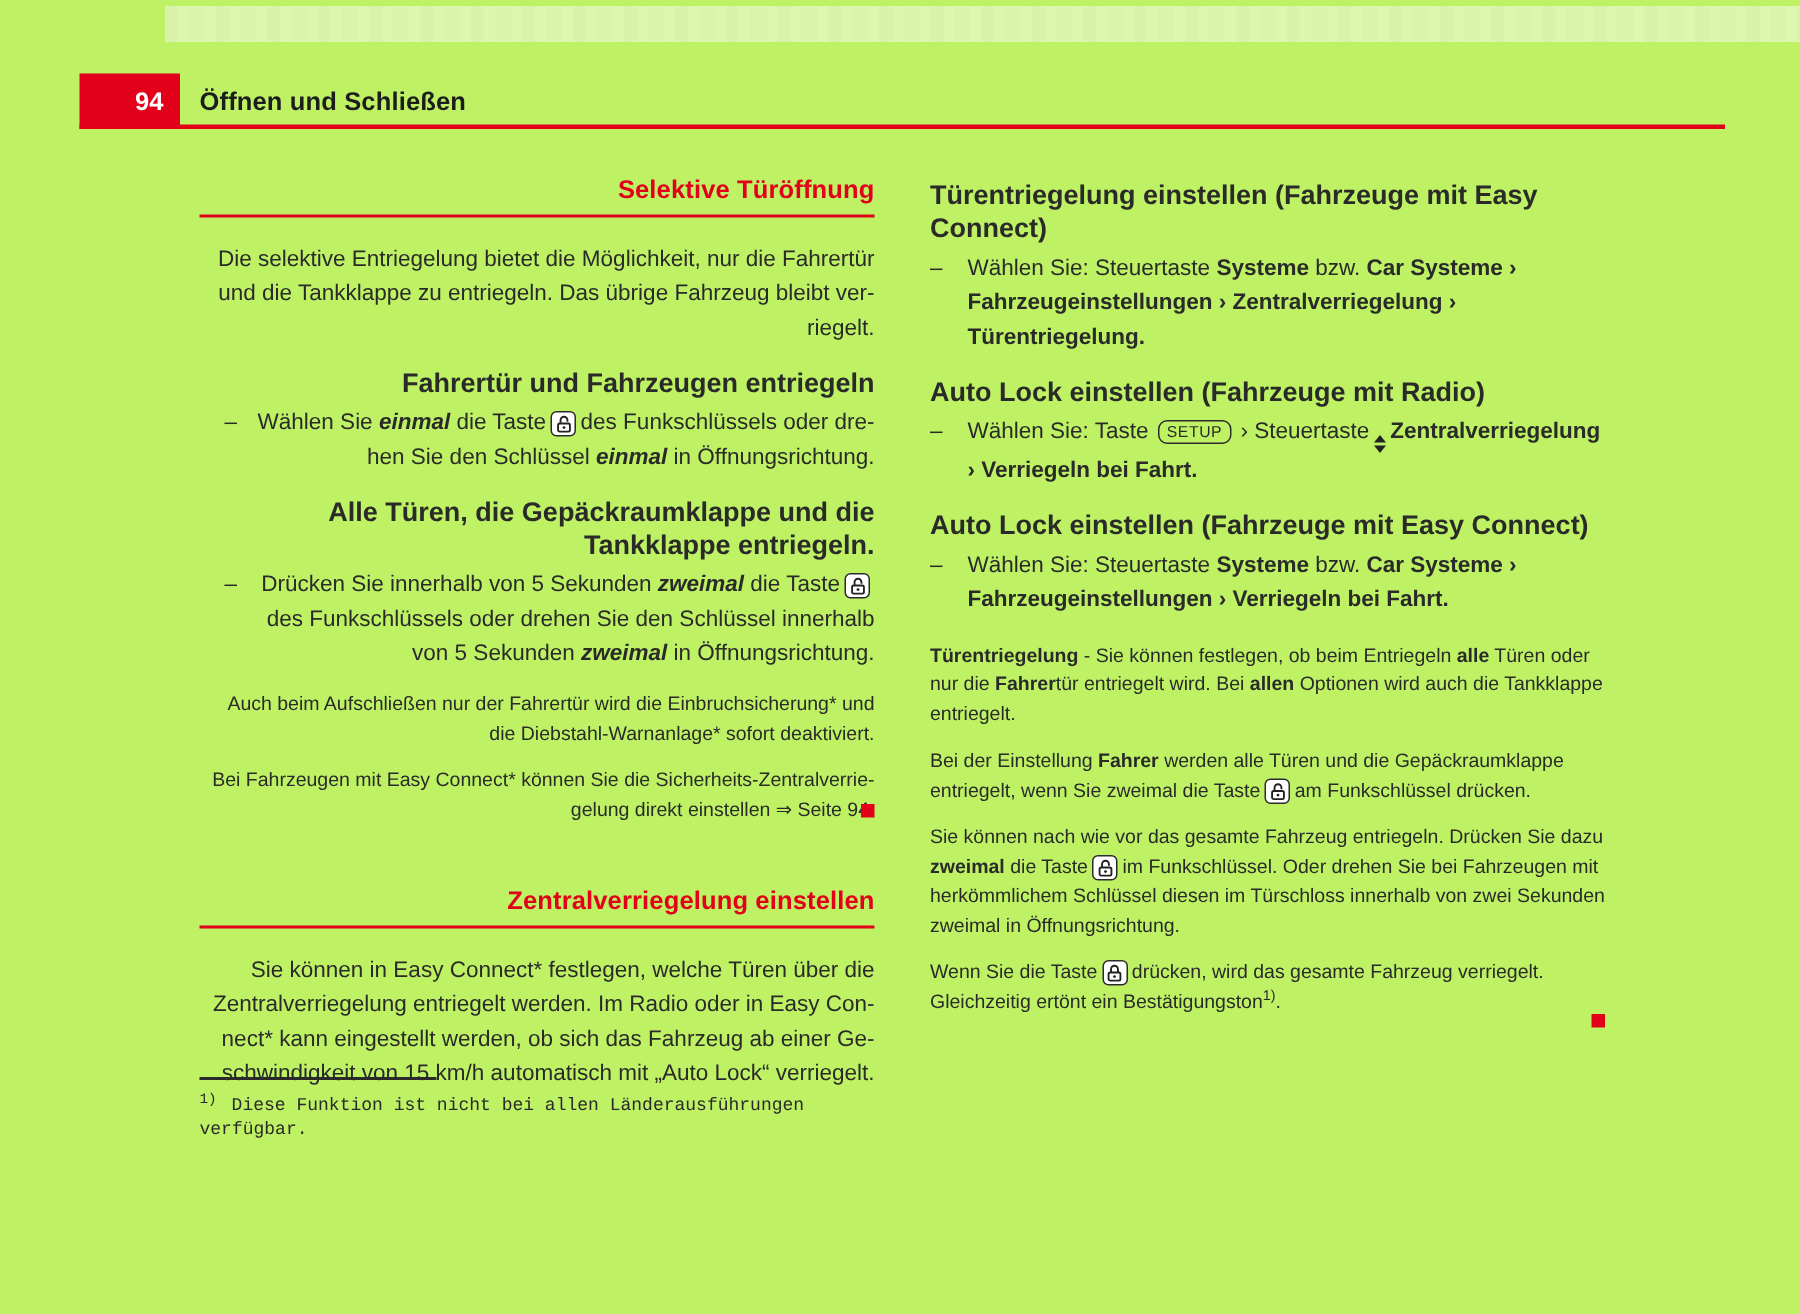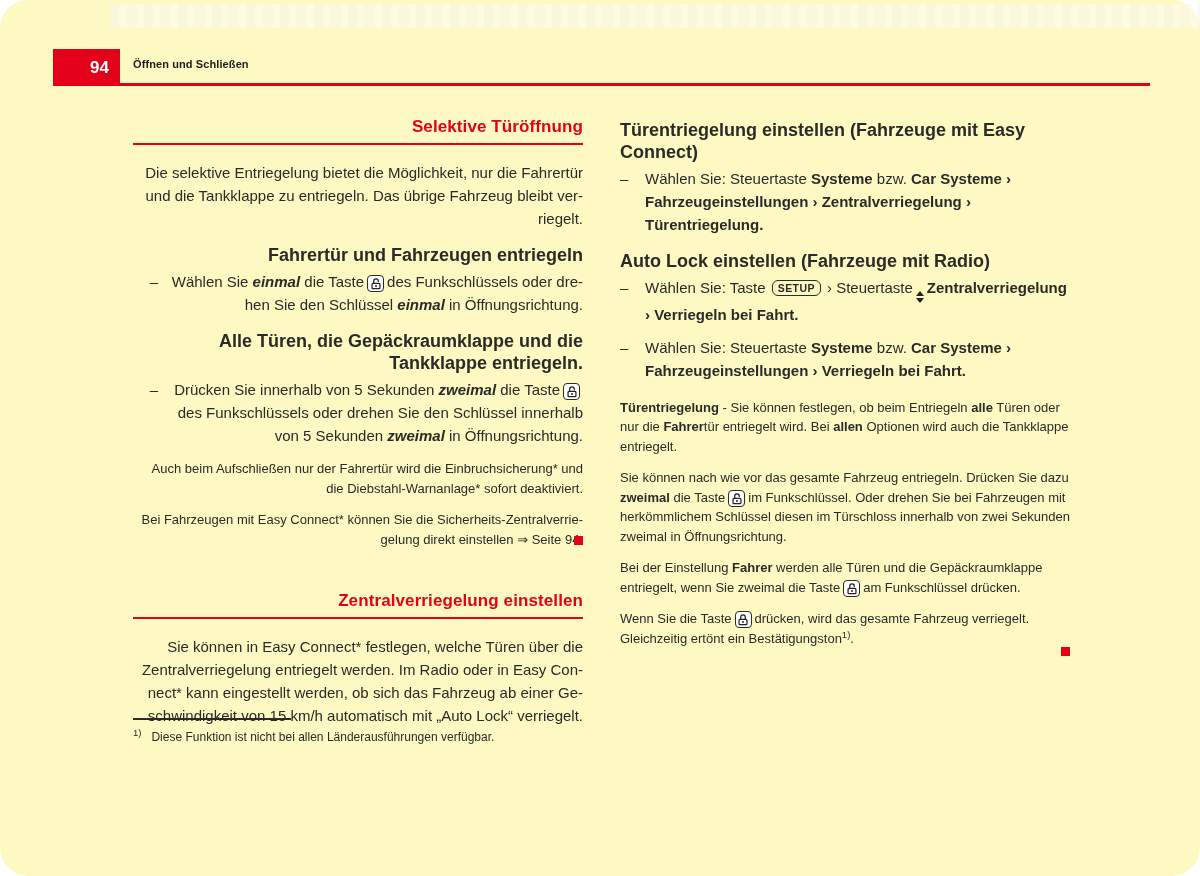--- a/index.html
+++ b/index.html
@@ -1,34 +1,34 @@
 <!DOCTYPE html>
 <html lang="de" style="--red: #e2001a;"><head>
 <meta charset="utf-8">
 <style>
   html,body{margin:0;padding:0;}
   body{
     width:1200px;height:876px;position:relative;background:#ffffff;
     font-family:"Liberation Sans",sans-serif;color:#2a2a29;
     -webkit-font-smoothing:antialiased;overflow:hidden;
   }
-  .page{position:absolute;inset:0;background:#fef9c3;border-radius:28px;}
+  .page{position:absolute;inset:0;background:#bef264;}
   
   .watermark{
     position:absolute;left:110px;top:4px;right:0;height:24px;opacity:.5;
     background:repeating-linear-gradient(90deg,#f3f3f4 0 9px,#fbfbfc 9px 16px,#f6f6f7 16px 27px,#fcfcfd 27px 34px);
   }
   
   .header{position:absolute;left:53px;top:49px;right:50px;height:40px;}
   .pagenum{
     position:absolute;left:0;top:0;width:67px;height:37px;background:var(--red);
     color:#fff;font-weight:bold;font-size:17px;display:flex;align-items:center;
     justify-content:flex-end;padding-right:11px;box-sizing:border-box;
   }
-  .htitle{position:absolute;left:80px;top:9px;font-weight:bold;font-size:11px;color:#1d1d1b;letter-spacing:.1px;}
+  .htitle{position:absolute;left:80px;top:9px;font-weight:bold;font-size:17px;color:#1d1d1b;letter-spacing:.1px;}
   .hrule{position:absolute;left:0;top:34px;height:3px;width:1097px;background:var(--red);}
   
   .cols{position:absolute;left:133px;top:117px;width:937px;display:flex;gap:37px;}
   .col{box-sizing:border-box;hyphens:manual;}
   .col-left{width:450px;text-align:right;}
   .col-right{width:450px;}
   .rheading{
     font-size:17px;font-weight:bold;color:var(--red);margin:0 0 16px 0;
     padding-bottom:6px;border-bottom:2.5px solid var(--red);letter-spacing:.1px;
   }
@@ -44,32 +44,32 @@
   .i{font-style:italic;font-weight:bold;}
   sup{font-size:9.5px;line-height:0;}
   
   .keybtn{
     display:inline-flex;align-items:center;justify-content:center;
     border:1.3px solid #2b2b2b;border-radius:4px;padding:0 1.5px;height:15px;
     vertical-align:-3px;margin:0 3px;background:#fff;
   }
   .keycap{
     display:inline-block;border:1.3px solid #2b2b2b;border-radius:6px;
-    font-size:10.5px;font-weight:700;letter-spacing:.4px;padding:1px 5px 1px 5px;
+    font-size:10.5px;font-weight:400;letter-spacing:.4px;padding:1px 5px 1px 5px;
     vertical-align:1px;margin:0 2px;line-height:12px;
   }
   .rocker{display:inline-flex;flex-direction:column;align-items:center;gap:1.5px;vertical-align:-3px;margin:0 3px;}
   .rocker i{display:block;width:0;height:0;border-left:4.5px solid transparent;border-right:4.5px solid transparent;}
   .rocker .tri-up{border-bottom:5.5px solid #222;}
   .rocker .tri-down{border-top:5.5px solid #222;}
   .endmark{position:absolute;right:0;bottom:4px;width:9px;height:9px;background:var(--red);}
   
   .footnote{position:absolute;left:133px;top:718px;width:480px;}
   .fnrule{width:158px;height:2px;background:#2a2a29;margin-bottom:9px;}
-  .fntext{font-size:12px;line-height:16px;color:#2a2a29;}
+  .fntext{font-size:12px;line-height:16px;color:#2a2a29;font-family:Liberation Mono, monospace;}
   .fntext sup{margin-right:10px;}
 </style>
 </head>
 <body>
 
 <div class="page">
   <div class="watermark"></div>
 
   <div class="header">
     <div class="pagenum">
@@ -125,40 +125,41 @@
 
       <div class="sub">Auto Lock einstellen (Fahrzeuge mit Radio)</div>
       <div class="bullet">
         <span class="dash">–</span>
         <span class="btext"><span>Wählen Sie: Taste </span><span class="keycap">SETUP</span><span> › Steuertaste</span><span class="rocker">
               <i class="tri-up"></i>
               <i class="tri-down"></i>
             </span><span class="b">Zentralverriegelung › Verriegeln bei Fahrt.</span></span>
       </div>
 
+      <div class="sub">Auto Lock einstellen (Fahrzeuge mit Easy Connect)</div>
       <div class="bullet">
         <span class="dash">–</span>
         <span class="btext"><span>Wählen Sie: Steuertaste </span><span class="b">Systeme</span><span> bzw. </span><span class="b">Car Systeme › Fahrzeu­geinstellungen › Verriegeln bei Fahrt.</span></span>
       </div>
 
       <p class="fine" style="margin-top:16px;"><span class="b">Türentriegelung</span><span> - Sie können festlegen, ob beim Entriegeln </span><span class="b">alle</span><span> Türen oder nur die </span><span class="b">Fahrer</span><span>tür entriegelt wird. Bei </span><span class="b">allen</span><span> Optionen wird auch die Tankklap­pe entriegelt.</span></p>
+      <p class="fine"><span>Bei der Einstellung </span><span class="b">Fahrer</span><span> werden alle Türen und die Gepäckraumklappe entriegelt, wenn Sie zweimal die Taste</span><span class="keybtn">
+            <svg width="12" height="13" viewBox="0 0 12 13.5">
+              <path d="M3.6 6.6 V4.3 a2.4 2.4 0 0 1 4.8 0 V5.3" fill="none" stroke="#222" stroke-width="1.3"></path>
+              <rect x="1.9" y="6.6" width="8.2" height="5.6" rx="1.1" fill="none" stroke="#222" stroke-width="1.3"></rect>
+              <circle cx="6" cy="9.4" r="1" fill="#222"></circle>
+            </svg>
+          </span><span>am Funkschlüssel drücken.</span></p>
       <p class="fine"><span>Sie können nach wie vor das gesamte Fahrzeug entriegeln. Drücken Sie da­zu </span><span class="b">zweimal</span><span> die Taste</span><span class="keybtn">
             <svg width="12" height="13" viewBox="0 0 12 13.5">
               <path d="M3.6 6.6 V4.3 a2.4 2.4 0 0 1 4.8 0 V5.3" fill="none" stroke="#222" stroke-width="1.3"></path>
               <rect x="1.9" y="6.6" width="8.2" height="5.6" rx="1.1" fill="none" stroke="#222" stroke-width="1.3"></rect>
               <circle cx="6" cy="9.4" r="1" fill="#222"></circle>
             </svg>
           </span><span>im Funkschlüssel. Oder drehen Sie bei Fahrzeugen mit herkömmlichem Schlüssel diesen im Türschloss innerhalb von zwei Se­kunden zweimal in Öffnungsrichtung.</span></p>
-      <p class="fine"><span>Bei der Einstellung </span><span class="b">Fahrer</span><span> werden alle Türen und die Gepäckraumklappe entriegelt, wenn Sie zweimal die Taste</span><span class="keybtn">
-            <svg width="12" height="13" viewBox="0 0 12 13.5">
-              <path d="M3.6 6.6 V4.3 a2.4 2.4 0 0 1 4.8 0 V5.3" fill="none" stroke="#222" stroke-width="1.3"></path>
-              <rect x="1.9" y="6.6" width="8.2" height="5.6" rx="1.1" fill="none" stroke="#222" stroke-width="1.3"></rect>
-              <circle cx="6" cy="9.4" r="1" fill="#222"></circle>
-            </svg>
-          </span><span>am Funkschlüssel drücken.</span></p>
       <p class="fine"><span>Wenn Sie die Taste</span><span class="keybtn">
             <svg width="12" height="13" viewBox="0 0 12 13.5">
               <path d="M3.6 6.6 V4.3 a2.4 2.4 0 0 1 4.8 0 V6.6" fill="none" stroke="#222" stroke-width="1.3"></path>
               <rect x="1.9" y="6.6" width="8.2" height="5.6" rx="1.1" fill="none" stroke="#222" stroke-width="1.3"></rect>
               <circle cx="6" cy="9.4" r="1" fill="#222"></circle>
             </svg>
           </span><span>drücken, wird das gesamte Fahrzeug verriegelt. Gleichzeitig ertönt ein Bestätigungston</span><sup>1)</sup><span>.</span></p>
       <p class="fine"><span class="endmark"></span></p>
     </div>
 

